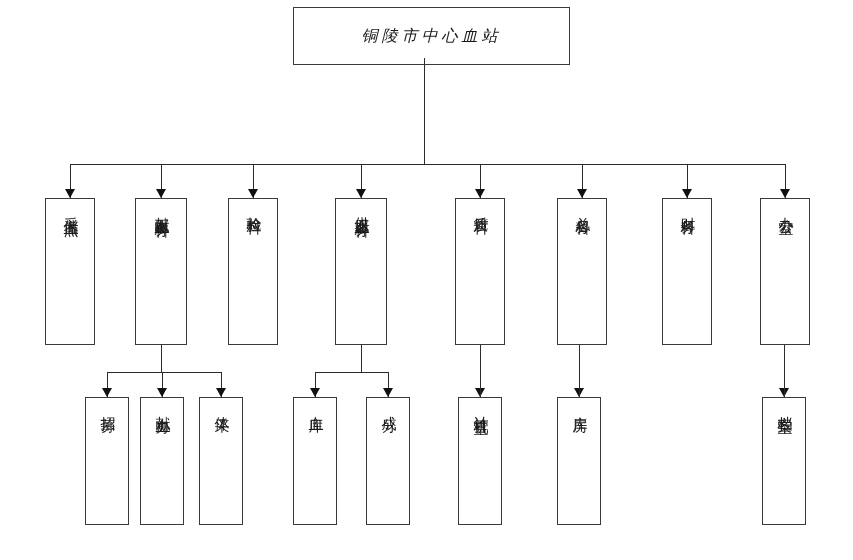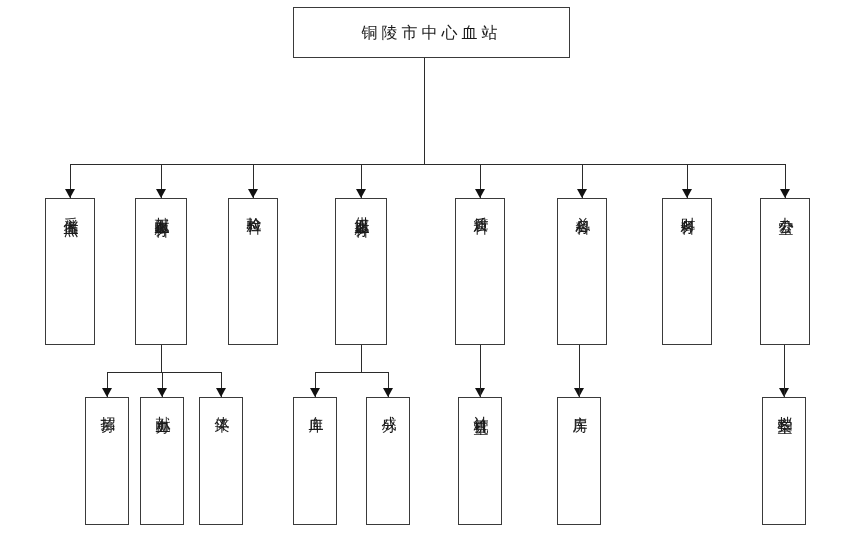--- a/index.html
+++ b/index.html
@@ -61,21 +61,21 @@
     height: 0;
     border-left: 5px solid transparent;
     border-right: 5px solid transparent;
     border-top: 9px solid #111111;
   }
 </style>
 </head>
 <body>
 
 <div id="canvas">
-    <div class="node root" style="left: 293px; top: 7px; width: 277px; height: 51px;">
+    <div class="node root" style="left: 293px; top: 7px; width: 277px; height: 58px; font-style: italic;">
       <span class="label">铜陵市中心血站</span>
     </div>
     <div class="vline" style="left: 424px; top: 58px; height: 106px;"></div>
     <div class="hline" style="left: 70px; top: 164px; width: 715px;"></div>
     <div class="node" style="left: 45px; top: 198px; width: 50px; height: 147px;">
       <span class="label">采储血点</span>
     </div>
     <div class="vline" style="left: 70px; top: 164px; height: 34px;"></div>
     <div class="arrowhead" style="left: 65px; top: 189px;"></div>
     <div class="node" style="left: 135px; top: 198px; width: 52px; height: 147px;">

